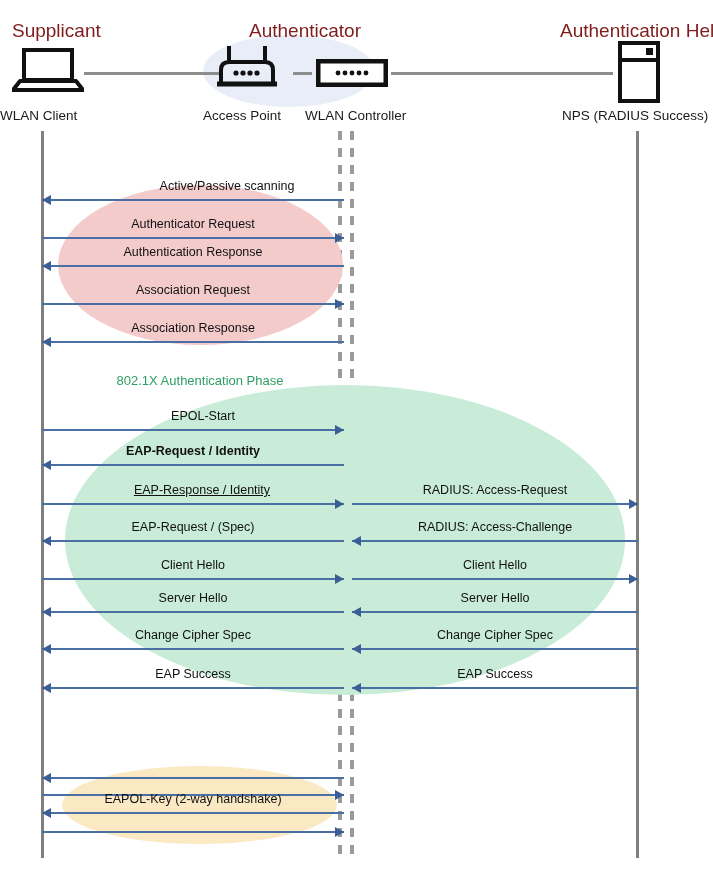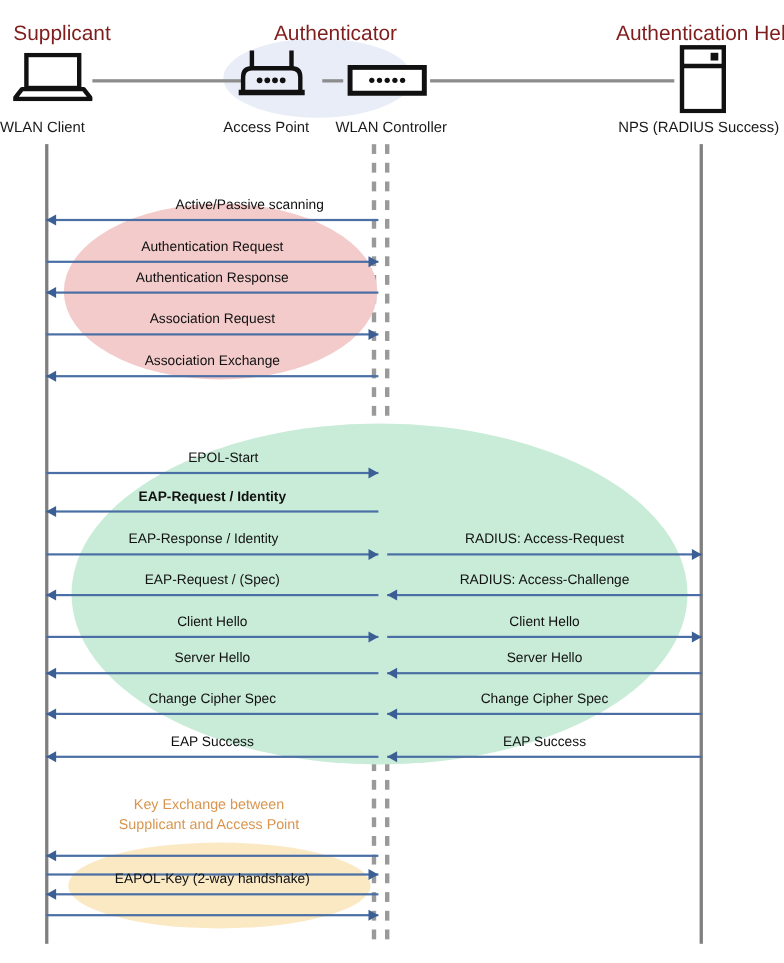--- a/index.html
+++ b/index.html
@@ -168,63 +168,62 @@
 
   <div class="lifeline" style="left:41px; top:131px; height:727px;"></div>
   <div class="lifeline-dash" style="left:338px; top:131px; height:727px;"></div>
   <div class="lifeline-dash" style="left:350px; top:131px; height:727px;"></div>
   <div class="lifeline" style="left:636px; top:131px; height:727px;"></div>
 
   <div class="phase-ellipse ellipse-wireless" style="left:58px; top:185px; width:285px; height:160px;"></div>
   <div class="phase-ellipse ellipse-dot1x" style="left:65px; top:385px; width:560px; height:310px;"></div>
   <div class="phase-ellipse ellipse-key" style="left:62px; top:766px; width:275px; height:78px;"></div>
 
-  <div class="phase-label" style="left:85px; top:721px; width:210px; color:#D9954F;">Key Exchange between
-Supplicant and Access Point</div>
+  <div class="phase-label" style="left:100px; top:371px; width:200px; color:#2E9E63;">802.1X Authentication Phase</div>
 
   <div id="messages-left-layer">
       <div class="msg" style="left: 42px; top: 199px; width: 302px;">
         <div class="msg-line" style="left: 0px; width: 302px;"></div>
         <div class="msg-head left" style="left: 0px;"></div>
         <div class="msg-label" style="left: 151px; top: -20px; margin-left: 34px;">Active/Passive scanning</div>
       </div>
       <div class="msg" style="left: 42px; top: 237px; width: 302px;">
         <div class="msg-line" style="left: 0px; width: 302px;"></div>
         <div class="msg-head right" style="left: 293px;"></div>
-        <div class="msg-label" style="left: 151px; top: -20px;">Authentication Request</div>
+        <div class="msg-label" style="left: 151px; top: -20px;">Authenticator Request</div>
       </div>
       <div class="msg" style="left: 42px; top: 265px; width: 302px;">
         <div class="msg-line" style="left: 0px; width: 302px;"></div>
         <div class="msg-head left" style="left: 0px;"></div>
         <div class="msg-label" style="left: 151px; top: -20px;">Authentication Response</div>
       </div>
       <div class="msg" style="left: 42px; top: 303px; width: 302px;">
         <div class="msg-line" style="left: 0px; width: 302px;"></div>
         <div class="msg-head right" style="left: 293px;"></div>
         <div class="msg-label" style="left: 151px; top: -20px;">Association Request</div>
       </div>
       <div class="msg" style="left: 42px; top: 341px; width: 302px;">
         <div class="msg-line" style="left: 0px; width: 302px;"></div>
         <div class="msg-head left" style="left: 0px;"></div>
-        <div class="msg-label" style="left: 151px; top: -20px;">Association Exchange</div>
+        <div class="msg-label" style="left: 151px; top: -20px;">Association Response</div>
       </div>
       <div class="msg" style="left: 42px; top: 429px; width: 302px;">
         <div class="msg-line" style="left: 0px; width: 302px;"></div>
         <div class="msg-head right" style="left: 293px;"></div>
         <div class="msg-label" style="left: 161px; top: -20px;">EPOL-Start</div>
       </div>
       <div class="msg" style="left: 42px; top: 464px; width: 302px;">
         <div class="msg-line" style="left: 0px; width: 302px;"></div>
         <div class="msg-head left" style="left: 0px;"></div>
         <div class="msg-label" style="left: 151px; top: -20px; font-weight: bold;">EAP-Request / Identity</div>
       </div>
       <div class="msg" style="left: 42px; top: 503px; width: 302px;">
         <div class="msg-line" style="left: 0px; width: 302px;"></div>
         <div class="msg-head right" style="left: 293px;"></div>
-        <div class="msg-label" style="left: 143px; top: -20px;">EAP-Response / Identity</div>
+        <div class="msg-label" style="left: 160px; top: -20px; text-decoration: underline;">EAP-Response / Identity</div>
       </div>
       <div class="msg" style="left: 42px; top: 540px; width: 302px;">
         <div class="msg-line" style="left: 0px; width: 302px;"></div>
         <div class="msg-head left" style="left: 0px;"></div>
         <div class="msg-label" style="left: 151px; top: -20px;">EAP-Request / (Spec)</div>
       </div>
       <div class="msg" style="left: 42px; top: 578px; width: 302px;">
         <div class="msg-line" style="left: 0px; width: 302px;"></div>
         <div class="msg-head right" style="left: 293px;"></div>
         <div class="msg-label" style="left: 151px; top: -20px;">Client Hello</div>

